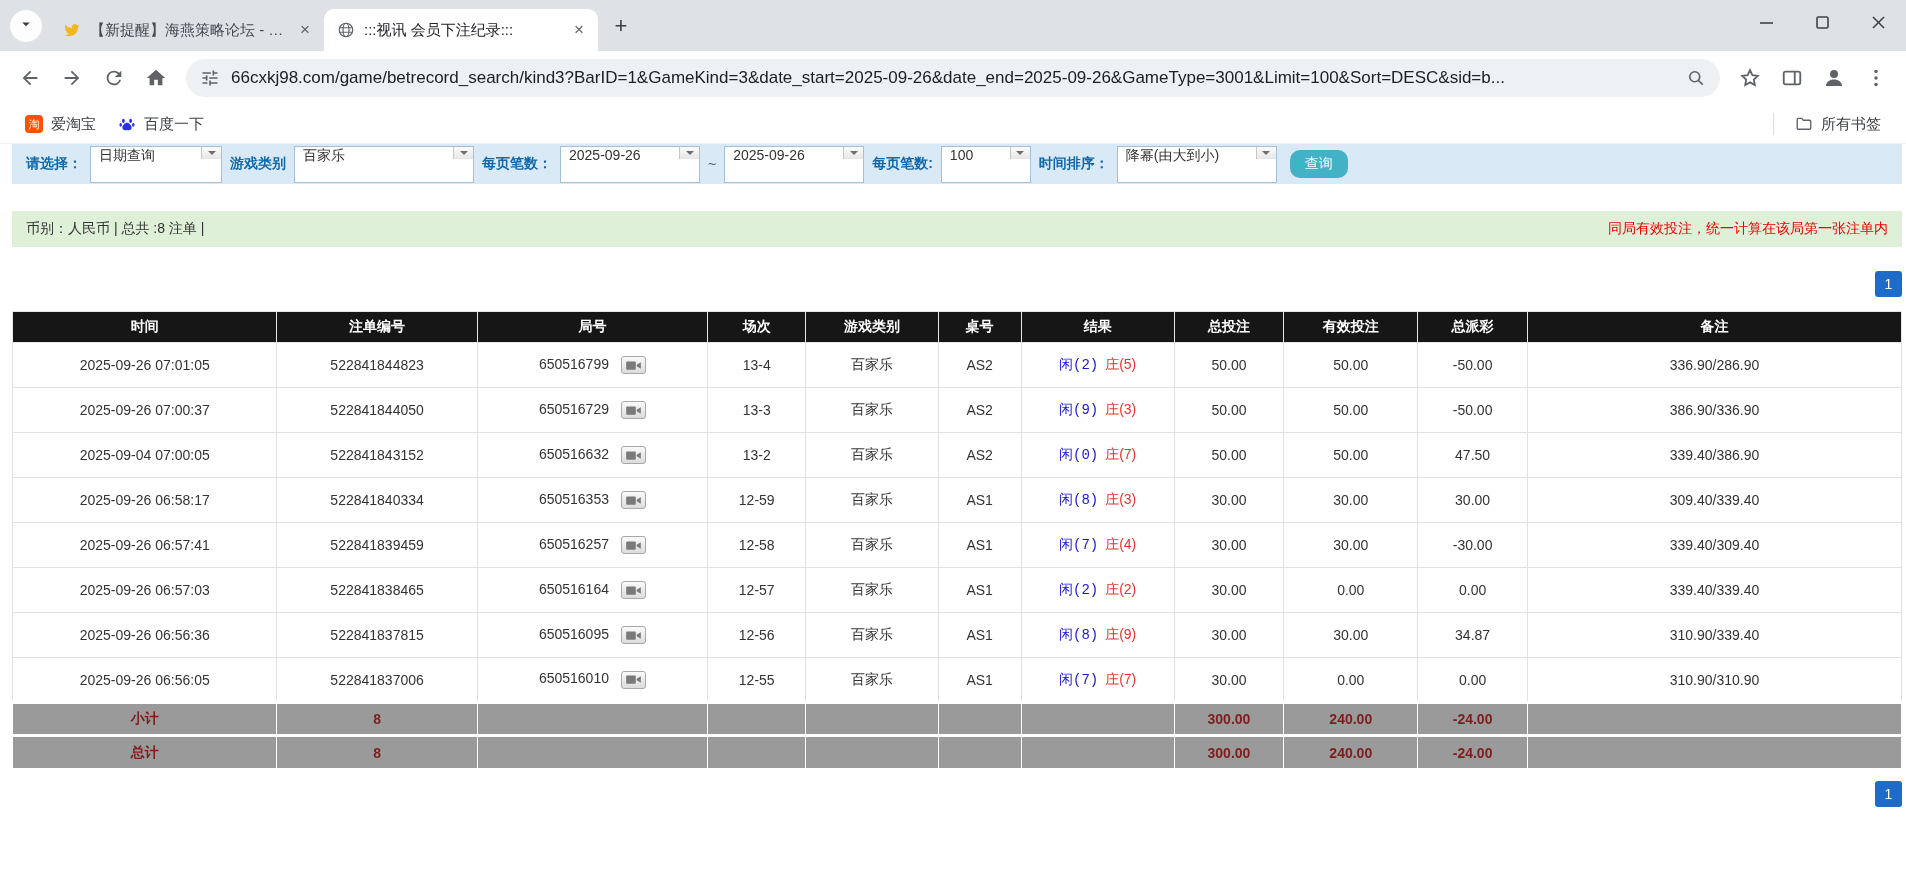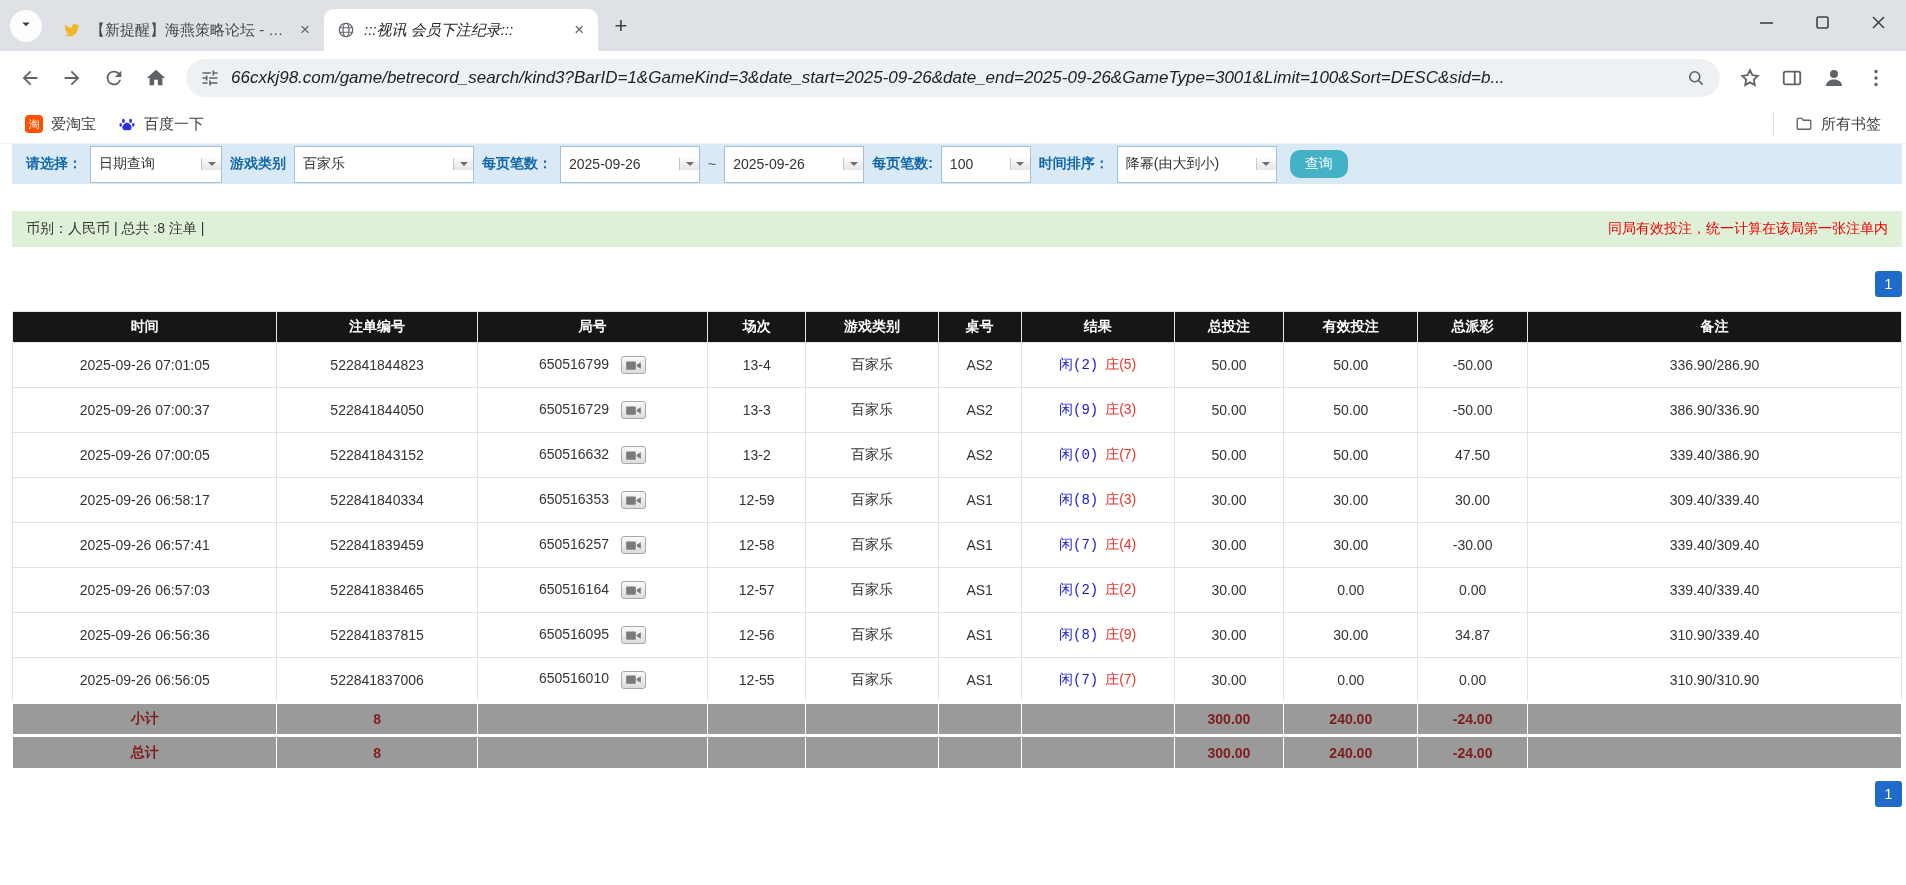--- a/index.html
+++ b/index.html
@@ -25,21 +25,21 @@
     width: 274px; height: 42px;
     display: flex; align-items: center; gap: 9px;
     padding: 0 8px 0 13px;
     border-radius: 10px 10px 0 0;
     color: #44474c; font-size: 15px; cursor: pointer; position: relative;
   }
   .tab + .tab::before {
     content: ""; position: absolute; left: -1px; top: 10px; bottom: 10px;
     width: 1px; background: #9aa0a6;
   }
-  .tab.active { background: #fff; color: #202124; z-index: 2; font-style: italic; }
+  .tab.active { background: #fff; color: #202124; z-index: 2; }
   .tab.active::before { display: none; }
   .tab .favicon { width: 18px; height: 18px; flex: 0 0 auto; }
   .tab .favicon svg { width: 18px; height: 18px; }
   .tab-title { flex: 1; white-space: nowrap; overflow: hidden; text-overflow: ellipsis; }
   .tab-close {
     width: 22px; height: 22px; border-radius: 50%; flex: 0 0 auto;
     display: flex; align-items: center; justify-content: center;
     font-size: 17px; color: #5f6368; cursor: pointer;
   }
   .new-tab {
@@ -49,21 +49,21 @@
   }
   .window-controls {
     position: absolute; right: 18px; top: 0; height: 44px;
     display: flex; align-items: center; gap: 36px;
   }
   .win-btn { width: 20px; height: 20px; display: flex; align-items: center; justify-content: center; cursor: pointer; }
   .win-btn svg { width: 15px; height: 15px; stroke: #3f4246; stroke-width: 1.6; fill: none; }
 
   .toolbar {
     height: 54px; background: #fff;
-    display: flex; align-items: center; padding: 4px 10px; gap: 2px; font-style: italic;
+    display: flex; align-items: center; padding: 4px 10px; gap: 2px;
   }
   .tool-btn {
     width: 40px; height: 40px; border-radius: 50%;
     display: flex; align-items: center; justify-content: center; cursor: pointer; flex: 0 0 auto;
   }
   .tool-btn svg { width: 22px; height: 22px; fill: #5f6368; }
   .tool-btn.stroke svg { fill: none; stroke: #5f6368; stroke-width: 2; }
   .addr {
     flex: 1; min-width: 0; height: 38px; margin: 0 8px;
     background: #eef1f4; border-radius: 19px;
@@ -98,21 +98,21 @@
 
   
   .page-title { font-size: 19px; font-weight: 400; color: #2d2d2d; margin: 17px 12px 14px; }
 
   .filter-bar {
     margin: 0 4px 0 12px; height: 40px; background: #d9eaf6;
     display: flex; align-items: center; gap: 8px; padding: 0 14px; font-size: 14px;
   }
   .f-label { color: #1268a8; font-weight: bold; white-space: nowrap; }
   .combo {
-    display: flex; align-items: center; height: 37px;
+    display: flex; align-items: flex-start; height: 37px;
     background: #fff; border: 1px solid #a3c0d8; cursor: pointer;
   }
   .combo-text {
     flex: 1; display: flex; align-items: center; padding: 0 8px;
     font-size: 14px; color: #333; white-space: nowrap; overflow: hidden;
   }
   .combo-arrow {
     width: 20px; flex: 0 0 auto; border-left: 1px solid #c6c6c6;
     background: linear-gradient(#fcfcfc, #e6e6e6);
     display: flex; align-items: center; justify-content: center;
@@ -444,21 +444,21 @@
       <span class="player">闲(9)</span>
       <span class="banker">庄(3)</span>
     </td>
     <td class="blue">50.00</td>
     <td>50.00</td>
     <td class="neg">-50.00</td>
     <td>386.90/336.90</td>
   </tr>
 
   <tr>
-    <td>2025-09-26 07:00:05</td>
+    <td>2025-09-04 07:00:05</td>
     <td>522841843152</td>
     <td>
       <span>650516632</span>
       <span class="cam">
         <svg viewBox="0 0 16 12">
                 <path d="M1 1.5h8.5a1 1 0 0 1 1 1v7a1 1 0 0 1-1 1H1a1 1 0 0 1-1-1v-7a1 1 0 0 1 1-1zm10.5 3.7L16 2.5v7l-4.5-2.7z"></path>
               </svg>
       </span>
     </td>
     <td>13-2</td>

